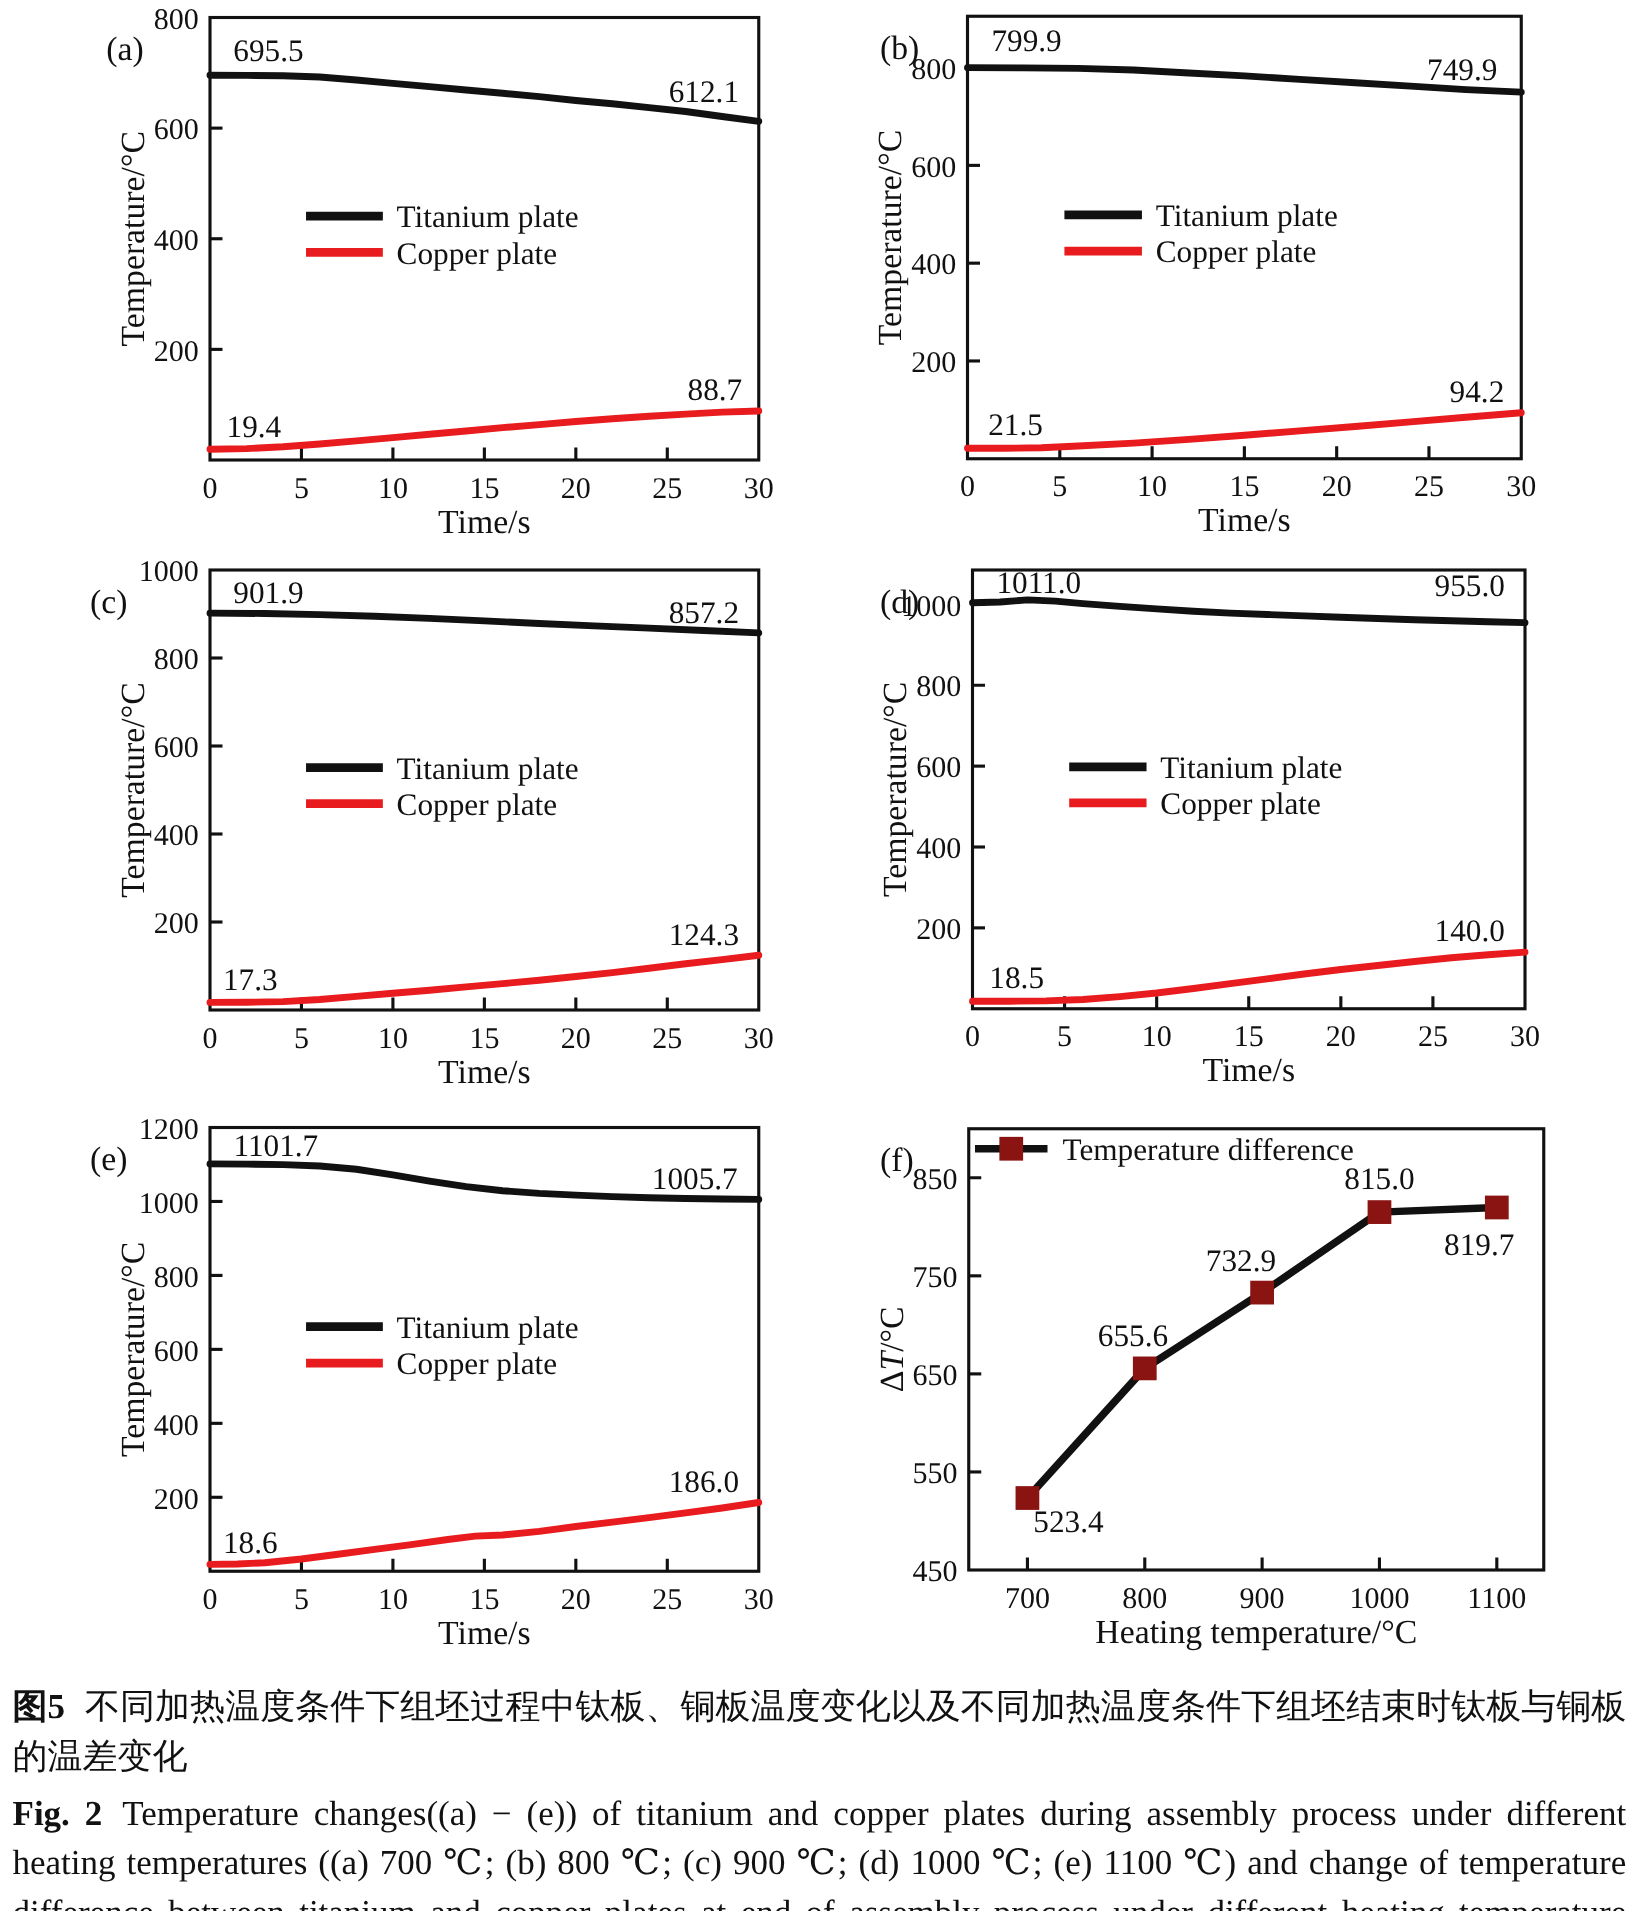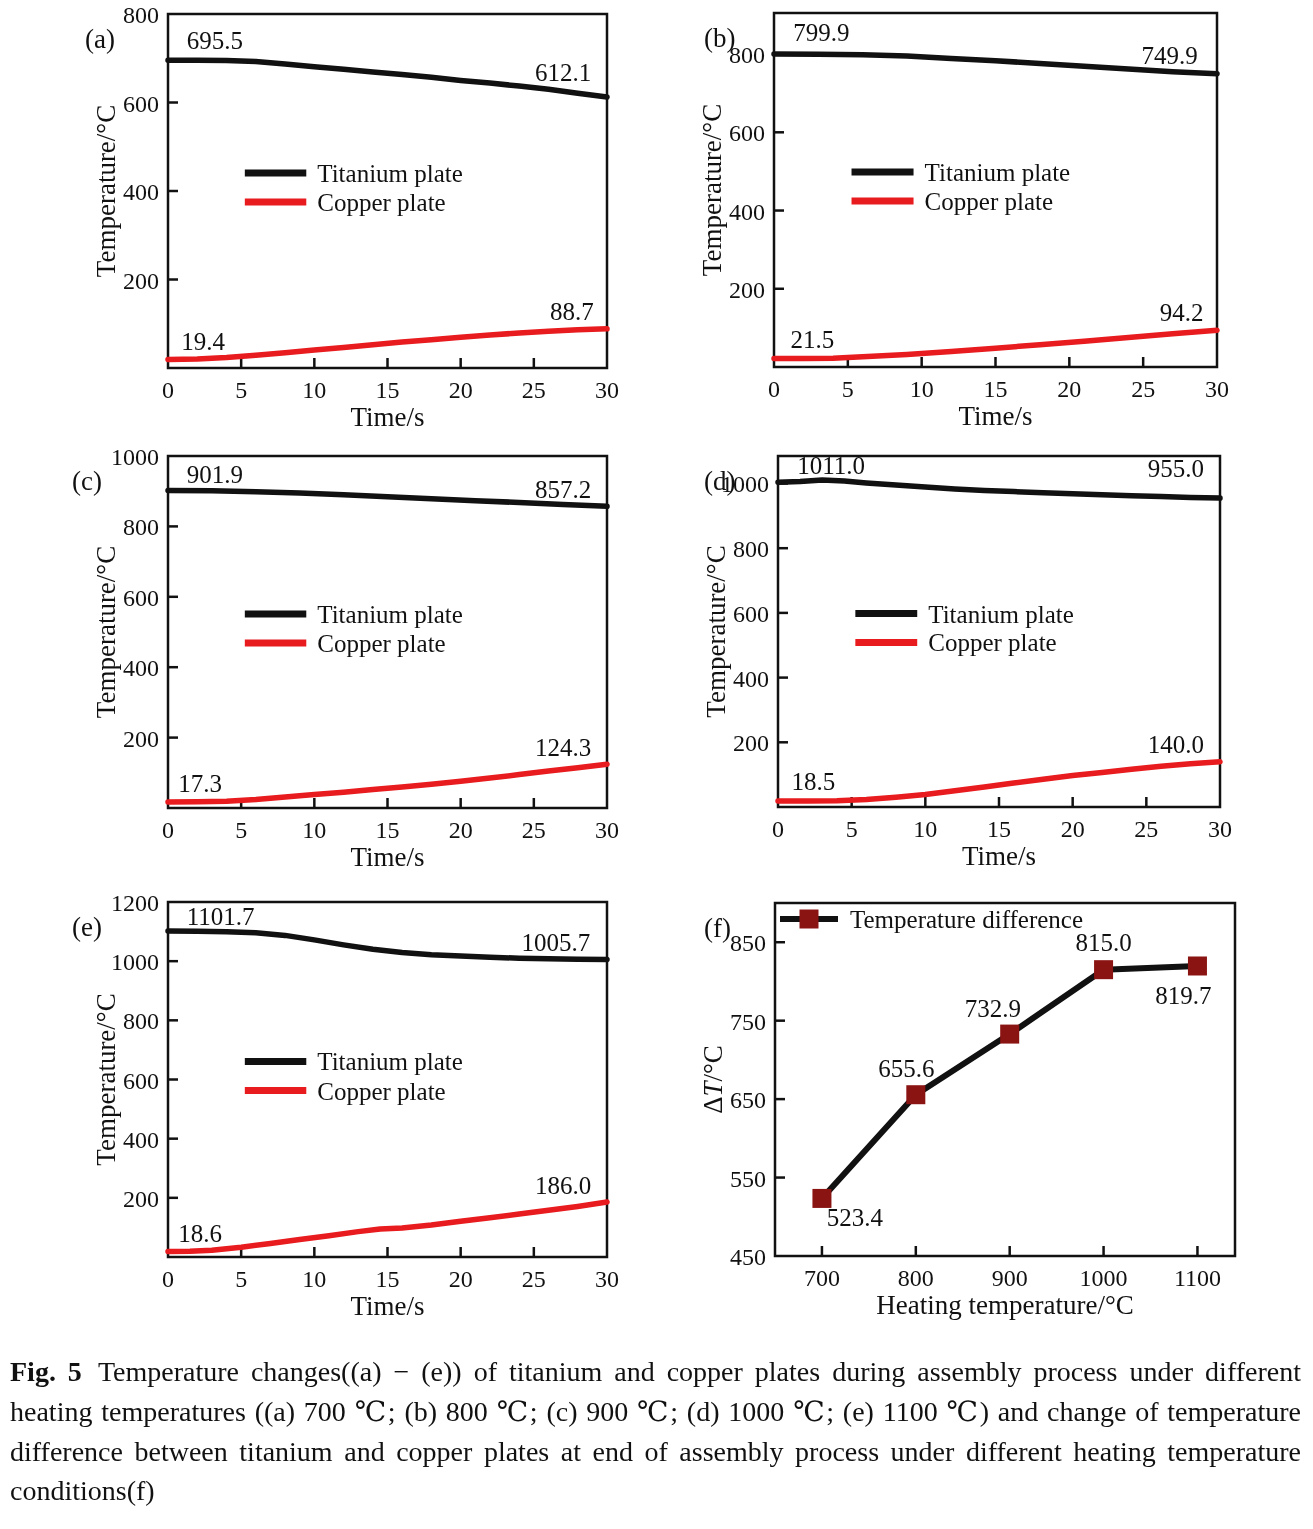--- a/index.html
+++ b/index.html
@@ -298,15 +298,16 @@
           <rect x="143.5" y="29.5" width="19" height="19" fill="#8a1412"></rect>
           <text x="194" y="48" font-size="25">Temperature difference</text>
         </g>
         <text x="349" y="434" text-anchor="middle" font-size="27">Heating temperature/°C</text>
         <text x="57" y="208.5" text-anchor="middle" font-size="27" transform="rotate(-90 57 199.5)"><tspan>Δ</tspan><tspan font-style="italic">T</tspan><tspan>/°C</tspan></text>
         <text x="48" y="57" font-size="27">(f)</text>
       </svg>
     </figure>
 
   <div class="caption">
-    <p class="en"><b>Fig. 5</b><span>Temperature changes((a) − (e)) of titanium and copper plates during assembly process under different heating temperatures ((a) 700 ℃; (b) 800 ℃; (c) 900 ℃; (d) 1000 ℃; (e) 1100 ℃) and change of temperature difference between titanium and copper plates at end of assembly process under different heating temperature conditions(f)</span></p>
+    <p class="zh"><b>图5</b><span>不同加热温度条件下组坯过程中钛板、铜板温度变化以及不同加热温度条件下组坯结束时钛板与铜板的温差变化</span></p>
+    <p class="en"><b>Fig. 2</b><span>Temperature changes((a) − (e)) of titanium and copper plates during assembly process under different heating temperatures ((a) 700 ℃; (b) 800 ℃; (c) 900 ℃; (d) 1000 ℃; (e) 1100 ℃) and change of temperature difference between titanium and copper plates at end of assembly process under different heating temperature conditions(f)</span></p>
   </div>
 </div>
 
 </body></html>

